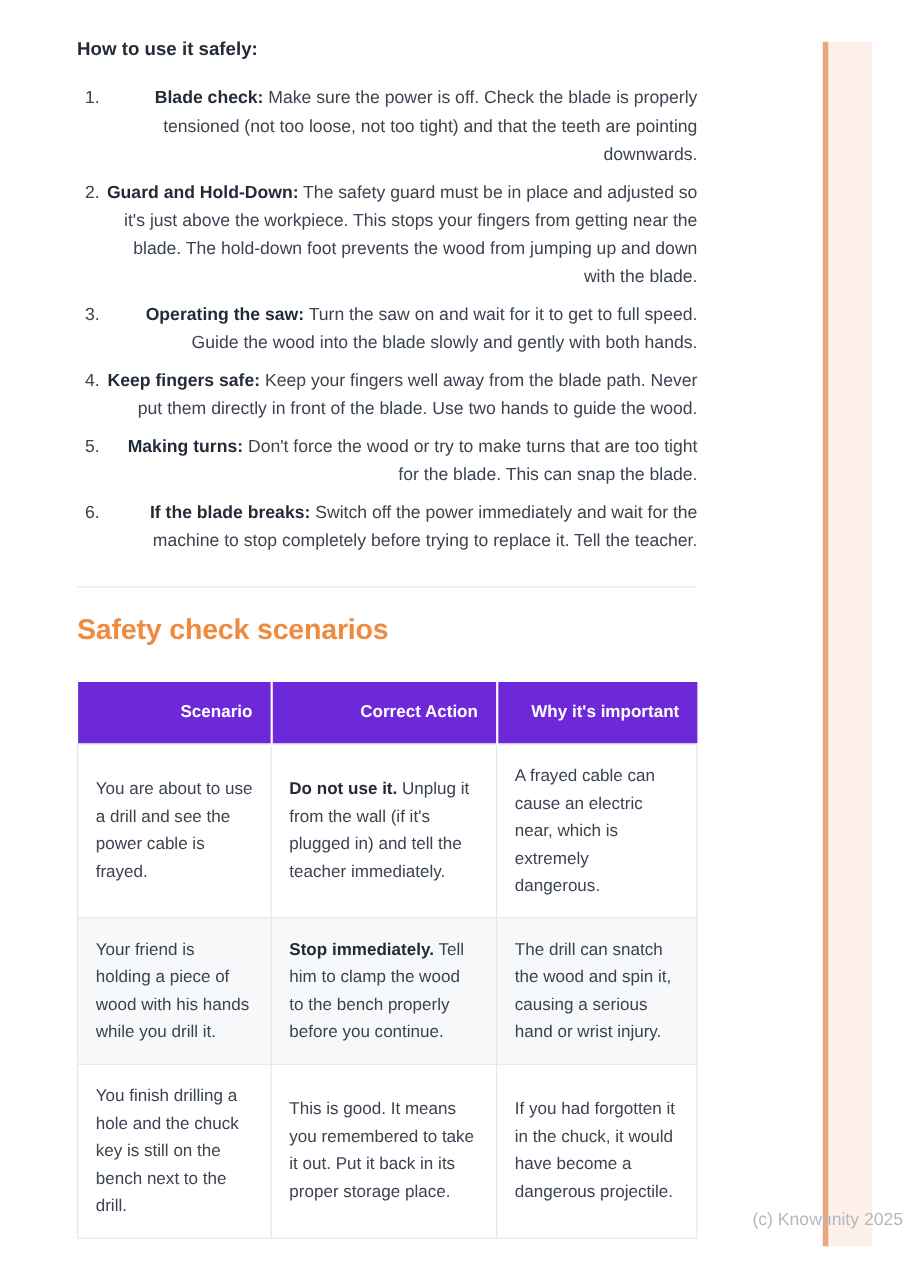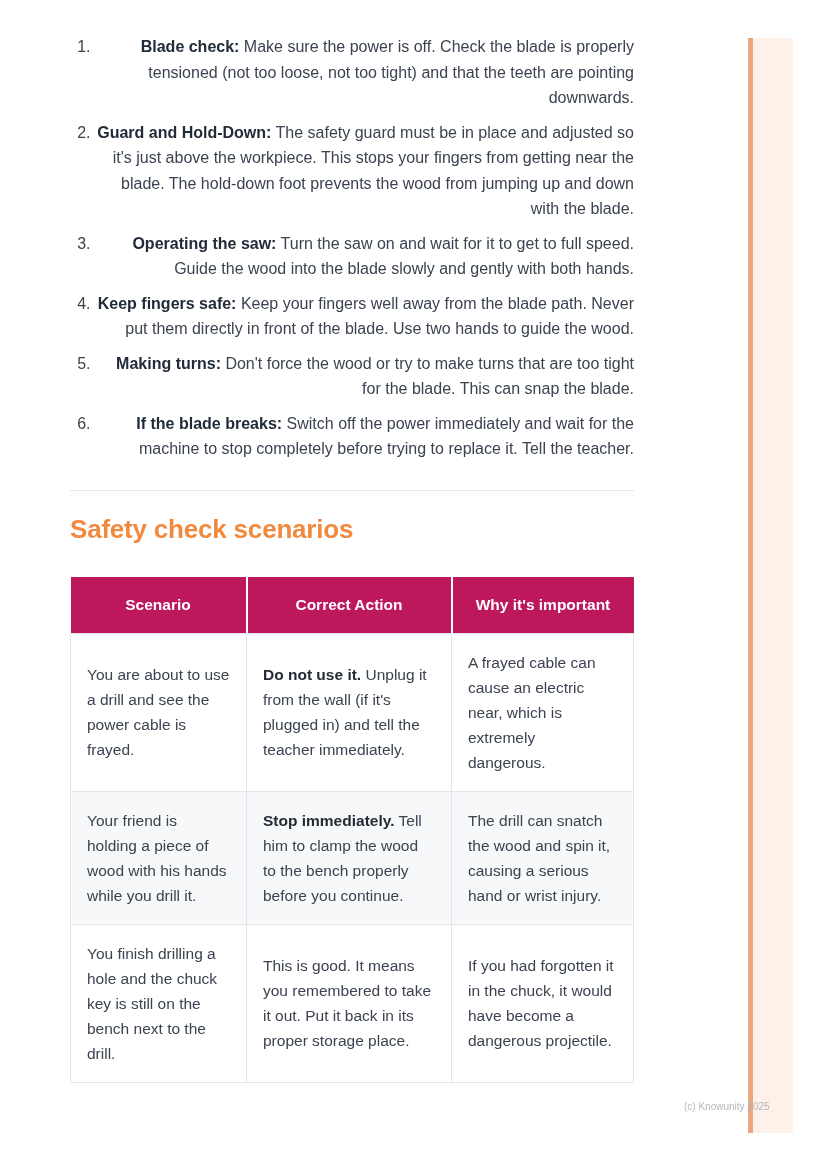--- a/index.html
+++ b/index.html
@@ -25,46 +25,47 @@
   h2.section-title{
     color:#f08a3e;font-size:26px;font-weight:700;margin:23px 0 16px 0;line-height:30px;
     letter-spacing:-0.2px;
   }
   p.intro{font-size:16px;color:#3b4350;margin:20px 0 0 0;line-height:24px;}
   table.scenarios{
     border-collapse:collapse;width:563px;margin-top:33px;
     font-size:15.5px;line-height:25px;color:#3b4350;table-layout:fixed;
   }
   table.scenarios th{
-    background:#be185d;color:#ffffff;font-weight:600;text-align:center;
+    background:#6d28d9;color:#ffffff;font-weight:600;text-align:right;
     padding:18px 16px;font-size:15.5px;line-height:20px;
     border-left:2px solid #ffffff;border-right:2px solid #ffffff;
   }
   table.scenarios th:first-child{border-left:none;}
   table.scenarios th:last-child{border-right:none;}
   table.scenarios col.c1{width:176px;}
   table.scenarios col.c2{width:205px;}
   table.scenarios col.c3{width:182px;}
   table.scenarios td{
     border:1px solid #e2e5e9;padding:16px;vertical-align:middle;background:#ffffff;
   }
   table.scenarios tbody tr:nth-child(even) td{background:#f7f8f9;}
   table.scenarios td .lead{color:#242b36;}
   .watermark{
-    position:absolute;left:684px;top:1101px;font-size:10px;color:#b4b8bd;
+    position:absolute;left:684px;top:1101px;font-size:16px;color:#b4b8bd;
     z-index:3;white-space:nowrap;
   }
 </style>
 </head>
 <body>
 
 <div class="band"></div>
 
 <div class="content">
 
+  <h3 class="howto">How to use it safely:</h3>
 
   <ol class="steps">
     <li><span class="lead">Blade check:</span><span> Make sure the power is off. Check the blade is properly tensioned (not too loose, not too tight) and that the teeth are pointing downwards.</span></li>
     <li><span class="lead">Guard and Hold-Down:</span><span> The safety guard must be in place and adjusted so it's just above the workpiece. This stops your fingers from getting near the blade. The hold-down foot prevents the wood from jumping up and down with the blade.</span></li>
     <li><span class="lead">Operating the saw:</span><span> Turn the saw on and wait for it to get to full speed. Guide the wood into the blade slowly and gently with both hands.</span></li>
     <li><span class="lead">Keep fingers safe:</span><span> Keep your fingers well away from the blade path. Never put them directly in front of the blade. Use two hands to guide the wood.</span></li>
     <li><span class="lead">Making turns:</span><span> Don't force the wood or try to make turns that are too tight for the blade. This can snap the blade.</span></li>
     <li><span class="lead">If the blade breaks:</span><span> Switch off the power immediately and wait for the machine to stop completely before trying to replace it. Tell the teacher.</span></li>
   </ol>
 

